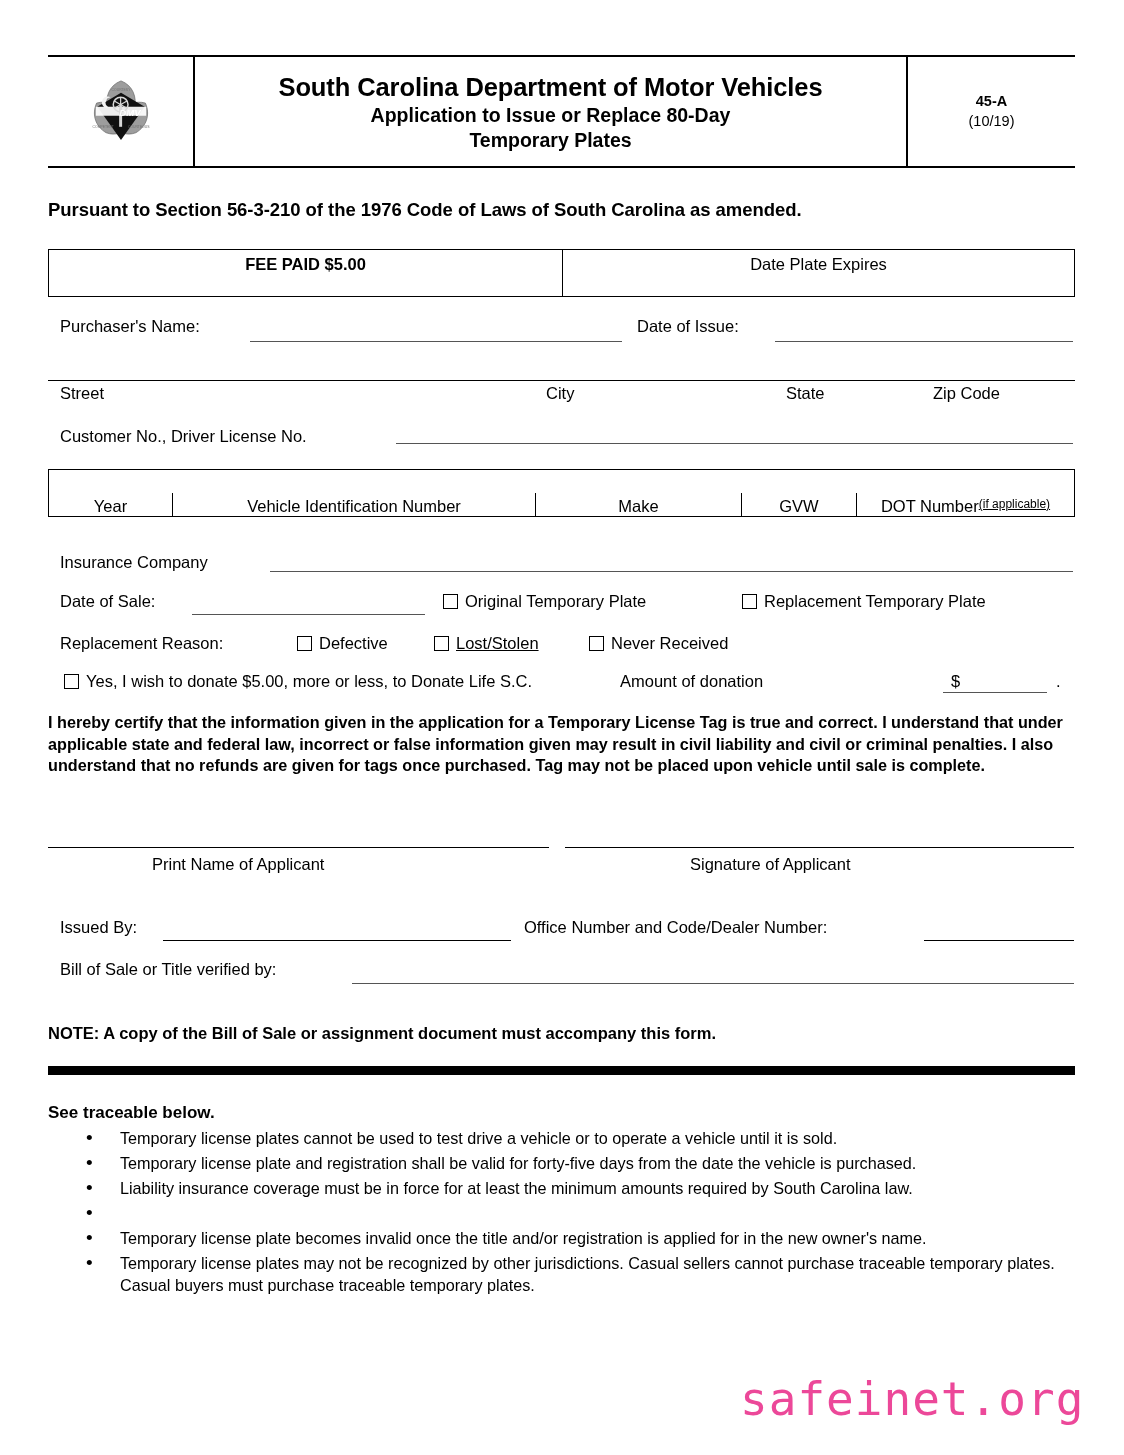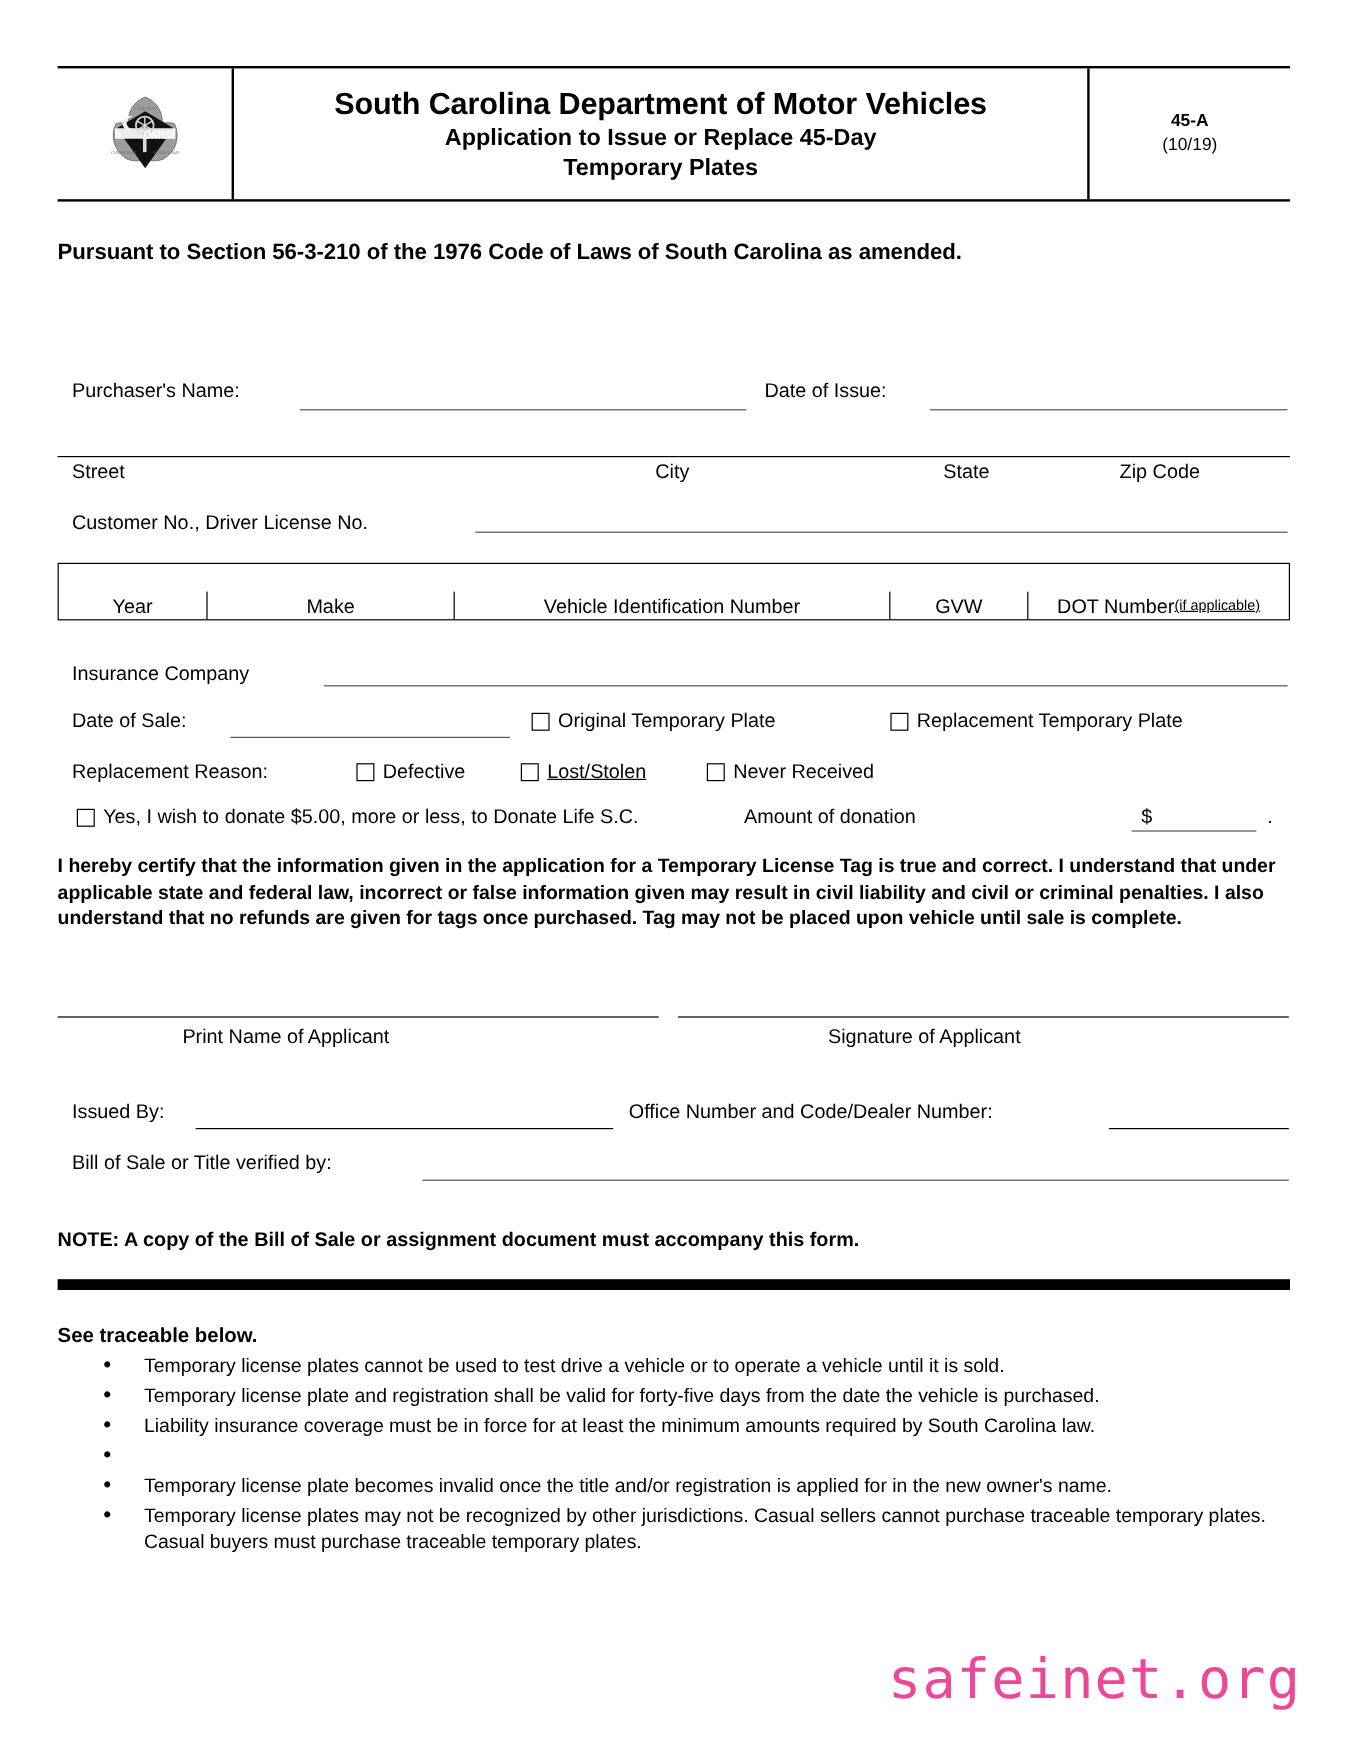--- a/index.html
+++ b/index.html
@@ -297,58 +297,66 @@
               <text x="50" y="22" font-family="'Liberation Sans',sans-serif" font-size="4.6" fill="#6f6f6f" text-anchor="middle">COURTESY</text>
               <text x="26" y="72" font-family="'Liberation Sans',sans-serif" font-size="4.6" fill="#6f6f6f" text-anchor="middle">COMPETENT</text>
               <text x="74" y="72" font-family="'Liberation Sans',sans-serif" font-size="4.6" fill="#6f6f6f" text-anchor="middle">COURTEOUS</text>
             </g>
           </svg>
         </span>
       </div>
 
       <div class="hdr-title">
         <div class="line1">South Carolina Department of Motor Vehicles</div>
-        <div class="line2">Application to Issue or Replace 45-Day</div>
+        <div class="line2">Application to Issue or Replace 80-Day</div>
         <div class="line3">Temporary Plates</div>
       </div>
 
       <div class="hdr-code">
         <div class="code">45-A</div>
         <div class="rev">(10/19)</div>
       </div>
     </div>
   </div>
 
   <div class="pursuant">Pursuant to Section 56-3-210 of the 1976 Code of Laws of South Carolina as amended.</div>
 
+  <div class="fee-table">
+    <div class="fee-left">
+      <span>FEE PAID $5.00</span>
+    </div>
+    <div class="fee-right">
+      <span>Date Plate Expires</span>
+    </div>
+  </div>
 
   <div class="lbl" style="left:60px; top:317px;">Purchaser's Name:</div>
   <div class="rule" style="left:250px; top:341px; width:372px;"></div>
 
   <div class="lbl" style="left:637px; top:317px;">Date of Issue:</div>
   <div class="rule" style="left:775px; top:341px; width:298px;"></div>
 
   <div class="rule-dark" style="left:48px; top:380px; width:1027px;"></div>
   <div class="lbl" style="left:60px; top:384px;">Street</div>
   <div class="lbl" style="left:546px; top:384px;">City</div>
   <div class="lbl" style="left:786px; top:384px;">State</div>
   <div class="lbl" style="left:933px; top:384px;">Zip Code</div>
 
   <div class="lbl" style="left:60px; top:427px;">Customer No., Driver License No.</div>
   <div class="rule" style="left:396px; top:443px; width:677px;"></div>
 
   <div class="veh-table">
     <div class="veh-cell veh-c-year">
       <span>Year</span>
     </div>
+    <div class="veh-cell veh-c-vin">
+      <span>Vehicle Identification Number</span>
+    </div>
     <div class="veh-cell veh-c-make">
       <span>Make</span>
-    </div>
-    <div class="veh-cell veh-c-vin">
-      <span>Vehicle Identification Number</span>
     </div>
     <div class="veh-cell veh-c-gvw">
       <span>GVW</span>
     </div>
     <div class="veh-cell veh-c-dot">
       <span>DOT Number </span>
         <span class="small-note">(if applicable)</span>
     </div>
   </div>
 

